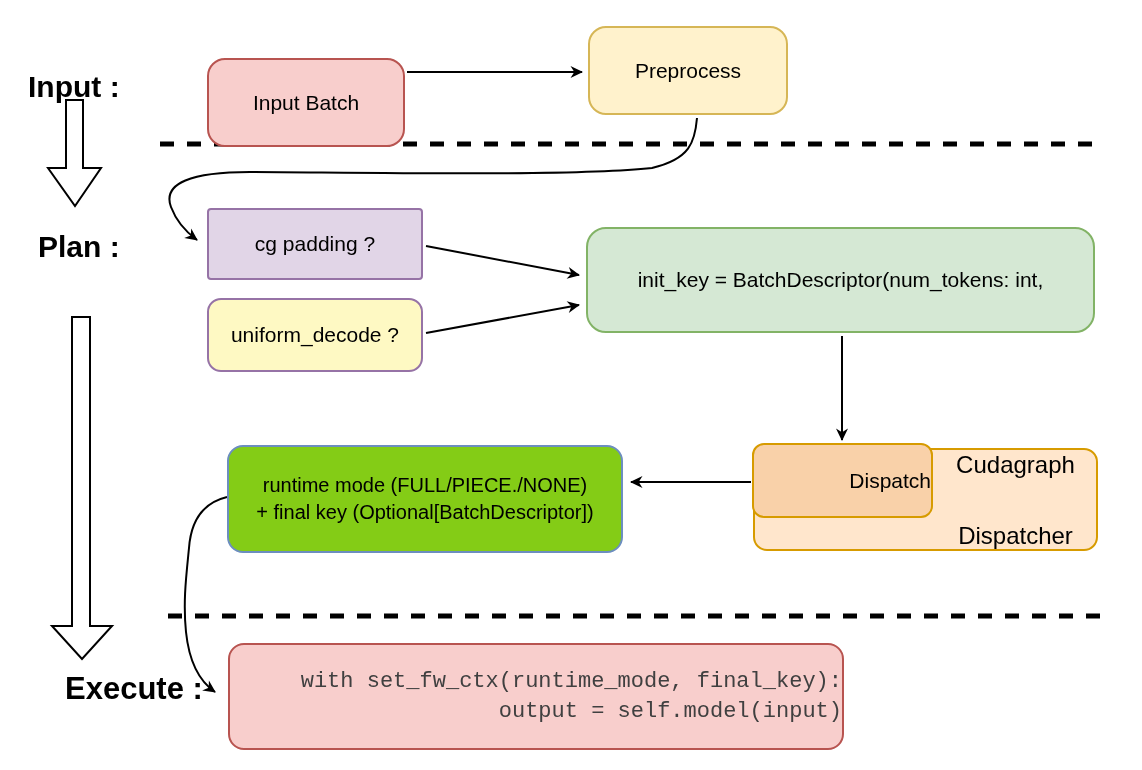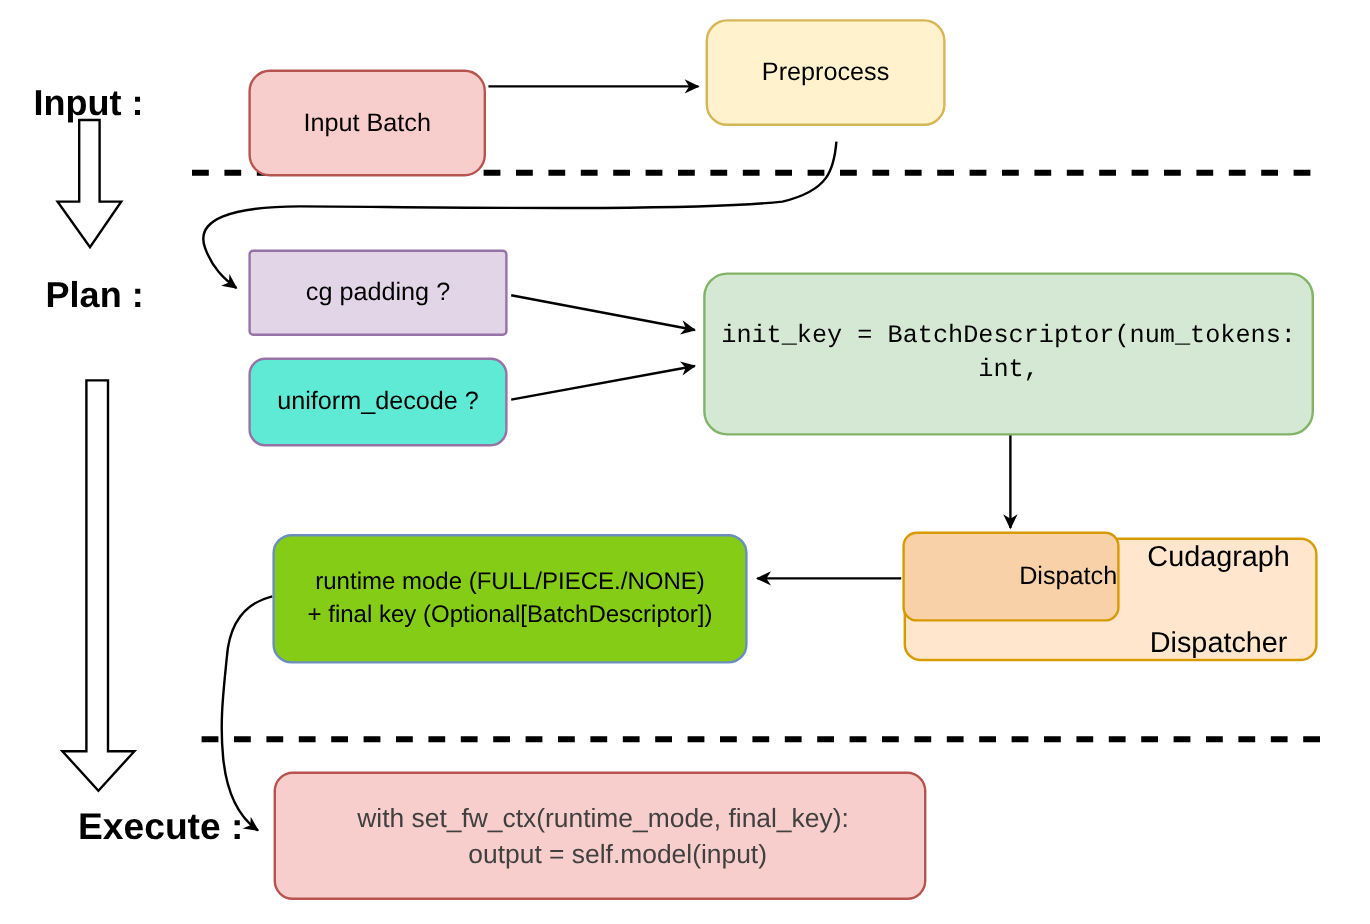--- a/index.html
+++ b/index.html
@@ -23,34 +23,34 @@
     position:absolute;
     font-weight:700;
     color:#000000;
     white-space:nowrap;
   }
   #lbl-input{left:28px;top:36px;font-size:30px;margin-top:34px;}
   #lbl-plan{left:38px;top:230px;font-size:30px;}
   #lbl-execute{left:20px;top:671px;font-size:31px;margin-left:45px;}
 
   #node-input-batch{left:207px;top:28px;width:198px;height:89px;border:2px solid #b85450;background:#f8cecc;border-radius:18px;font-size:21px;margin-top:30px;}
-  #node-preprocess{left:588px;top:16px;width:200px;height:89px;border:2px solid #d6b656;background:#fff2cc;border-radius:18px;font-size:21px;}
+  #node-preprocess{left:588px;top:26px;width:200px;height:89px;border:2px solid #d6b656;background:#fff2cc;border-radius:18px;font-size:21px;}
   #node-cg-padding{left:207px;top:208px;width:216px;height:72px;border:2px solid #9673a6;background:#e1d5e7;border-radius:4px;font-size:21px;}
-  #node-uniform-decode{left:207px;top:298px;width:216px;height:74px;border:2px solid #9673a6;background:#5eead4;border-radius:14px;font-size:21px;}
-  #node-init-key{left:586px;top:227px;width:509px;height:136px;border:2px solid #82b366;background:#d5e8d4;border-radius:20px;font-size:21px;line-height:28px;font-family:Liberation Mono, monospace;}
+  #node-uniform-decode{left:207px;top:298px;width:216px;height:74px;border:2px solid #9673a6;background:#fef9c3;border-radius:14px;font-size:21px;}
+  #node-init-key{left:586px;top:227px;width:509px;height:106px;border:2px solid #82b366;background:#d5e8d4;border-radius:20px;font-size:21px;line-height:28px;}
   #node-cudagraph-outer{left:753px;top:448px;width:345px;height:103px;border:2px solid #d79b00;background:#ffe6cc;border-radius:14px;}
   #node-dispatch{left:752px;top:443px;width:181px;height:75px;border:2px solid #d79b00;background:#f9d1a9;border-radius:12px;font-size:21px;align-items:flex-end;}
   #node-cudagraph-label{left:933px;top:448px;width:165px;height:103px;font-size:24px;line-height:31px;background:transparent;border:none;gap:40px;}
   #node-runtime-result{left:227px;top:445px;width:396px;height:108px;border:2px solid #6c8ebf;background:#84cc16;border-radius:16px;font-size:20px;line-height:27px;}
   #node-execute-code{
-    left:228px;top:643px;width:544px;height:107px;
+    left:228px;top:643px;width:616px;height:107px;
     border:2px solid #b85450;background:#f8cecc;border-radius:16px;
-    font-family:Liberation Sans, sans-serif;
+    font-family:Liberation Mono, monospace;
     font-size:22px;line-height:30px;color:#404040;
-    align-items:center;justify-content:center;
+    align-items:flex-end;justify-content:center;
     padding-left:5px;text-align:left;
   }
   .code-line{white-space:pre;}
 </style>
 </head>
 <body>
 
 <div id="canvas">
 
   <svg id="wires" viewBox="0 0 1142 770" xmlns="http://www.w3.org/2000/svg">

